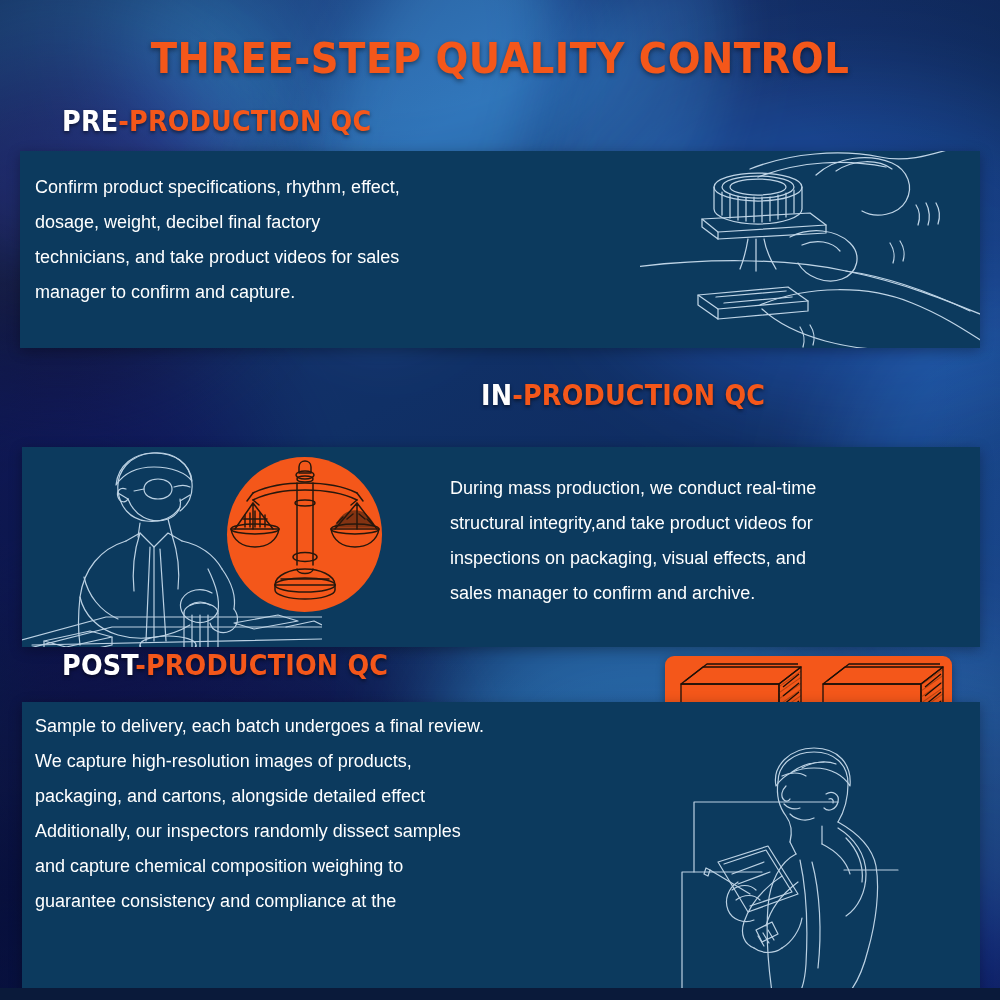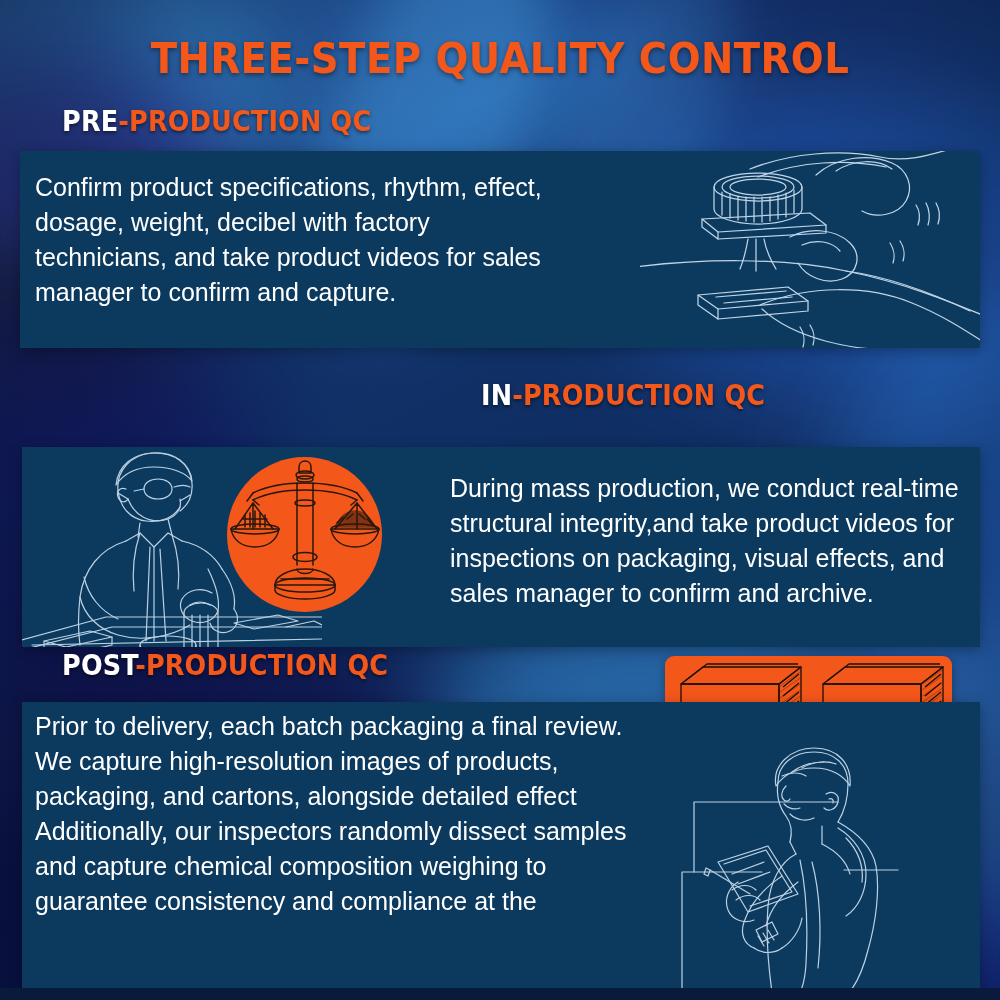--- a/index.html
+++ b/index.html
@@ -79,21 +79,21 @@
   
   .panel {
     position: absolute;
     background: #0c3a5e;
     box-shadow: 0 3px 12px rgba(0,0,0,0.30);
     overflow: hidden;
   }
   .panel-text {
     position: absolute;
     color: #ffffff;
-    font-size: 25px;
+    font-size: 18px;
     line-height: 35px;
     font-family: "Liberation Sans", sans-serif;
   }
   .panel-text p { margin: 0; }
 
   
   .scale-circle {
     position: absolute;
     border-radius: 50%;
     background: #f4571a;
@@ -197,21 +197,21 @@
         <path d="M296 56 C300 63 300 71 298 77"></path>
         <path d="M250 96 C254 102 255 110 253 116"></path>
         <path d="M260 94 C264 100 265 108 263 114"></path>
         <path d="M160 180 C164 186 165 194 163 200"></path>
         <path d="M170 178 C174 184 175 192 173 198"></path>
       </g>
     </svg>
 
     <div class="panel-text" style="left:15px; top:19px; width:570px;">
       <p>Confirm product specifications, rhythm, effect,</p>
-      <p>dosage, weight, decibel with factory</p>
+      <p>dosage, weight, decibel final factory</p>
       <p>technicians, and take product videos for sales</p>
       <p>manager to confirm and capture.</p>
     </div>
   </div>
 
   <div class="heading" style="left:481px; top:378px;">
     <span class="w">IN</span><span class="o">-PRODUCTION QC</span>
   </div>
 
   <div class="panel" style="left:22px; top:447px; width:958px; height:200px;">
@@ -405,21 +405,21 @@
         <path d="M86 120 L136 104 L166 152 L116 170 Z"></path>
         <path d="M92 122 L134 108 L160 150 L118 164"></path>
         <path d="M100 132 L132 120 M106 142 L138 130"></path>
 
         <path d="M78 128 L118 152"></path>
         <path d="M78 128 L74 126 L72 132 L76 134 Z"></path>
       </g>
     </svg>
 
     <div class="panel-text" style="left:13px; top:7px; width:640px;">
-      <p>Prior to delivery, each batch packaging a final review.</p>
+      <p>Sample to delivery, each batch undergoes a final review.</p>
       <p>We capture high-resolution images of products,</p>
       <p>packaging, and cartons, alongside detailed effect</p>
       <p>Additionally, our inspectors randomly dissect samples</p>
       <p>and capture chemical composition weighing to</p>
       <p>guarantee consistency and compliance at the</p>
     </div>
   </div>
 
 </div>
 

